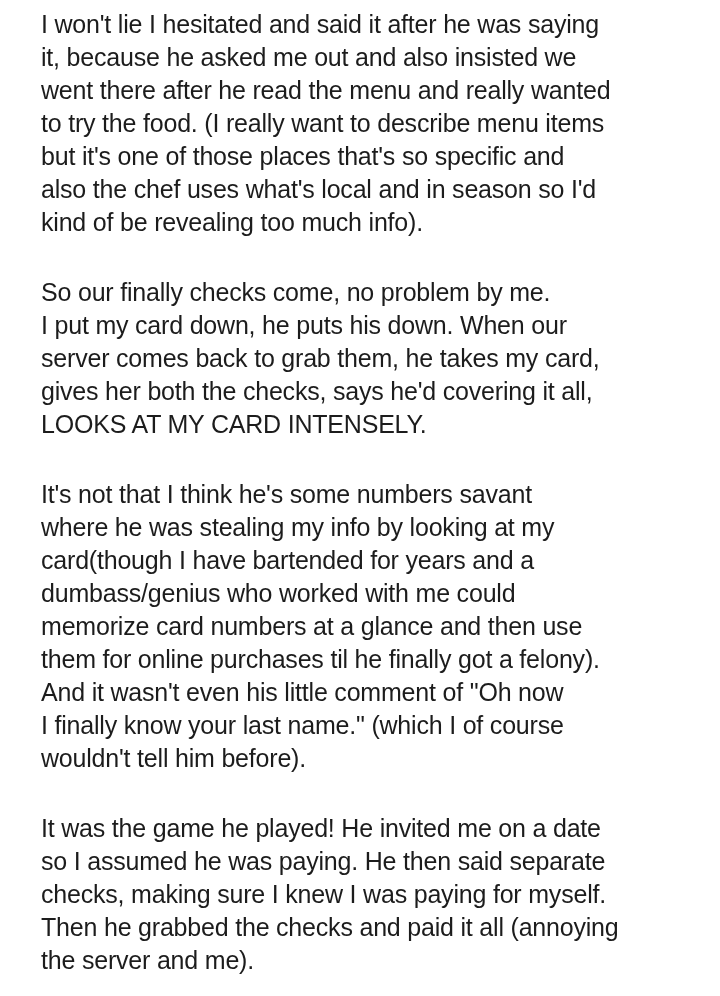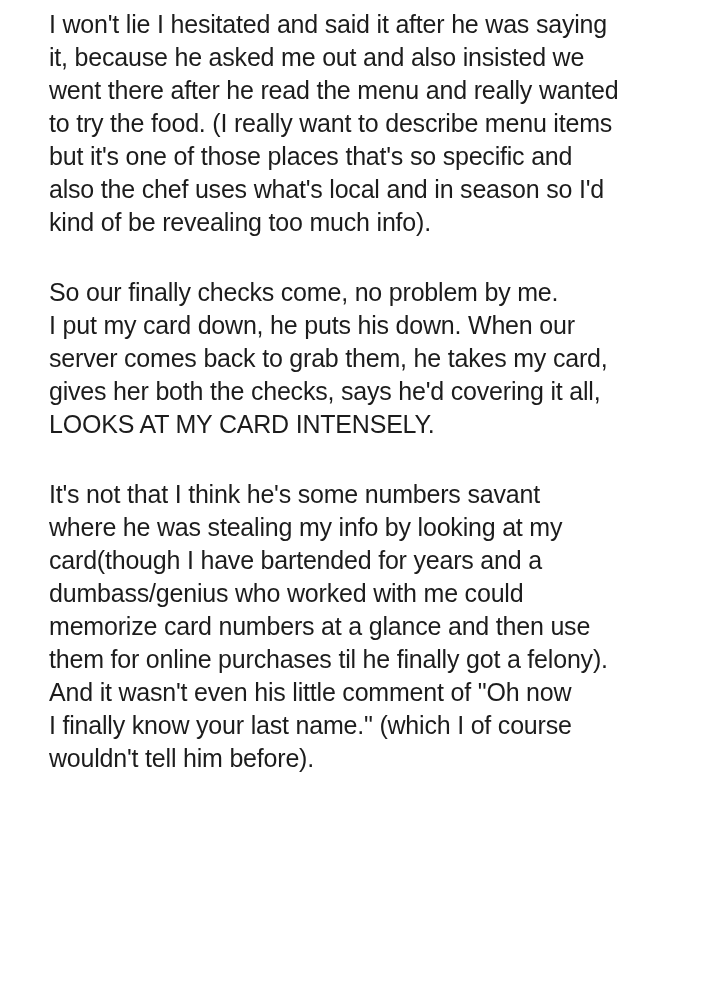--- a/index.html
+++ b/index.html
@@ -17,21 +17,21 @@
     box-sizing: border-box;
     width: 720px;
     padding: 8px 28px 0 33px;
     font-family: "Liberation Sans", "DejaVu Sans", sans-serif;
     font-size: 25px;
     line-height: 33px;
     color: #1c1c1c;
     letter-spacing: -0.2px;
   }
   .post-paragraph {
-    margin: 0 0 37px 16px;
+    margin: 0 0 37px 8px;
     white-space: pre-line;
   }
   .post-paragraph:last-child {
     margin-bottom: 0;
   }
 </style>
 </head>
 <body>
 
 <div class="post-body">
@@ -49,13 +49,18 @@
 LOOKS AT MY CARD INTENSELY.</p>
   <p class="post-paragraph">It's not that I think he's some numbers savant
 where he was stealing my info by looking at my
 card(though I have bartended for years and a
 dumbass/genius who worked with me could
 memorize card numbers at a glance and then use
 them for online purchases til he finally got a felony).
 And it wasn't even his little comment of "Oh now
 I finally know your last name." (which I of course
 wouldn't tell him before).</p>
+  <p class="post-paragraph">It was the game he played! He invited me on a date
+so I assumed he was paying. He then said separate
+checks, making sure I knew I was paying for myself.
+Then he grabbed the checks and paid it all (annoying
+the server and me).</p>
 </div>
 
 </body></html>

